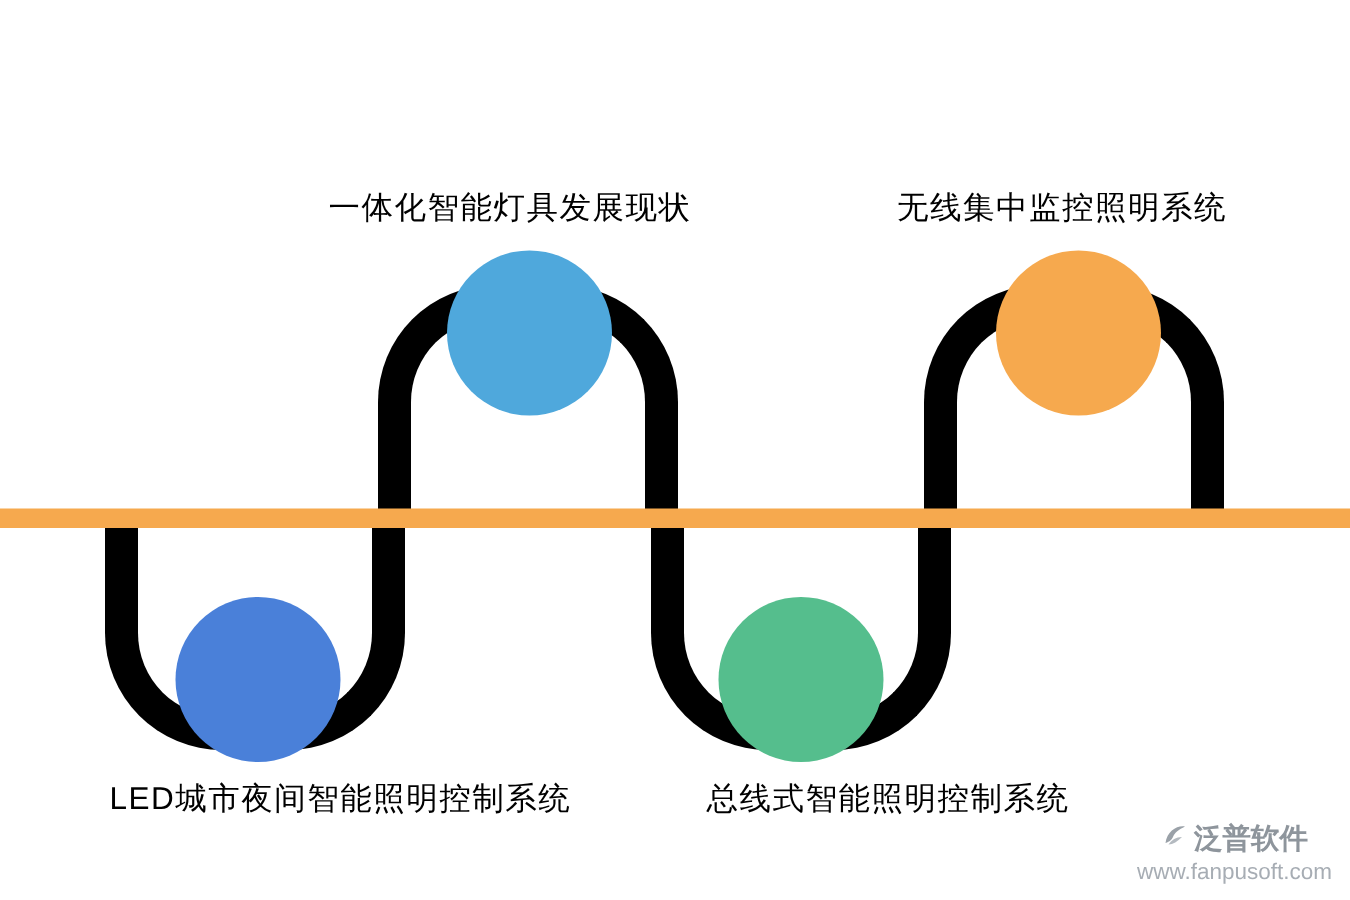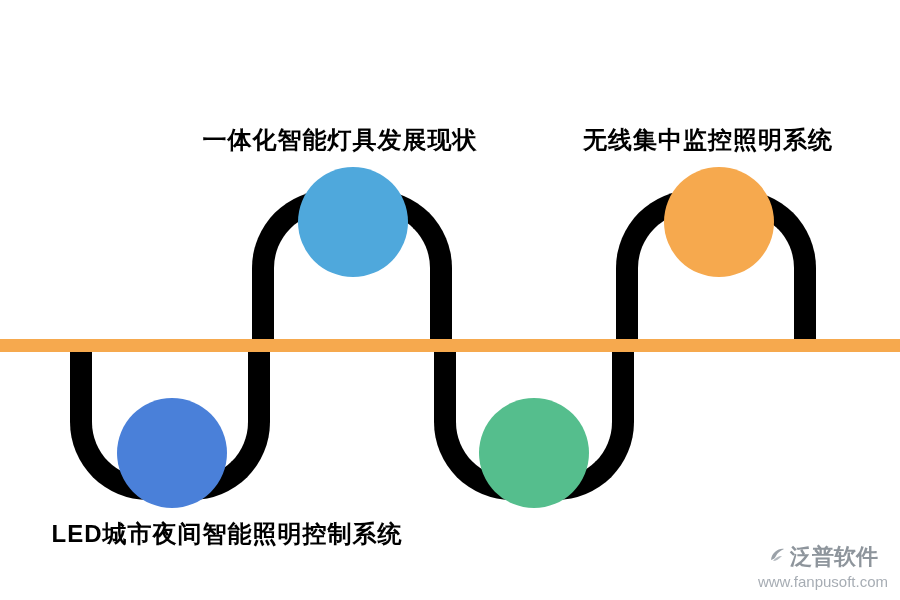--- a/index.html
+++ b/index.html
@@ -68,22 +68,22 @@
   .bg-darkblue  { background: #4A80D9; }
   .bg-green     { background: #55BE8D; }
   .bg-orange    { background: #F6A94E; }
 
   
   .label {
     position: absolute;
     width: 460px;
     transform: translateX(-50%);
     text-align: center;
-    font-size: 24px;
-    font-weight: bold;
+    font-size: 21px;
+    font-weight: normal;
     color: #000000;
     z-index: 4;
     letter-spacing: 1px;
   }
 
   
   .watermark {
     position: absolute;
     right: 12px;
     bottom: 10px;
@@ -91,21 +91,21 @@
     text-align: center;
     color: #8e959c;
   }
   .watermark .brand-row {
     display: flex;
     align-items: center;
     justify-content: center;
     gap: 4px;
   }
   .watermark .brand {
-    font-size: 22px;
+    font-size: 19px;
     font-weight: bold;
     color: #8e959c;
   }
   .watermark .url {
     font-size: 15px;
     color: #a7adb4;
     margin-top: 1px;
   }
 </style>
 </head>
@@ -121,20 +121,21 @@
   <div class="hline"></div>
 
   <div class="node bg-lightblue" style="left:298px; top:167px;"></div>
   <div class="node bg-orange" style="left:664px; top:167px;"></div>
   <div class="node bg-darkblue" style="left:117px; top:398px;"></div>
   <div class="node bg-green" style="left:479px; top:398px;"></div>
 
   <div class="label" style="left:340px; top:124px;">一体化智能灯具发展现状</div>
   <div class="label" style="left:708px; top:124px;">无线集中监控照明系统</div>
   <div class="label" style="left:227px; top:518px;">LED城市夜间智能照明控制系统</div>
+  <div class="label" style="left:592px; top:518px;">总线式智能照明控制系统</div>
 
   <div class="watermark">
     <div class="brand-row">
       <span>
         <svg width="18" height="18" viewBox="0 0 18 18" aria-hidden="true">
           <path d="M3 14 C4 6, 11 2, 16 3 C12 5, 9 7, 8 10 C7 12, 6 13, 3 14 Z" fill="#9aa1a8"></path>
           <path d="M5 15 C7 12, 10 10, 14 10 C11 13, 8 15, 5 15 Z" fill="#b4bac0"></path>
         </svg>
       </span>
       <span class="brand">泛普软件</span>

